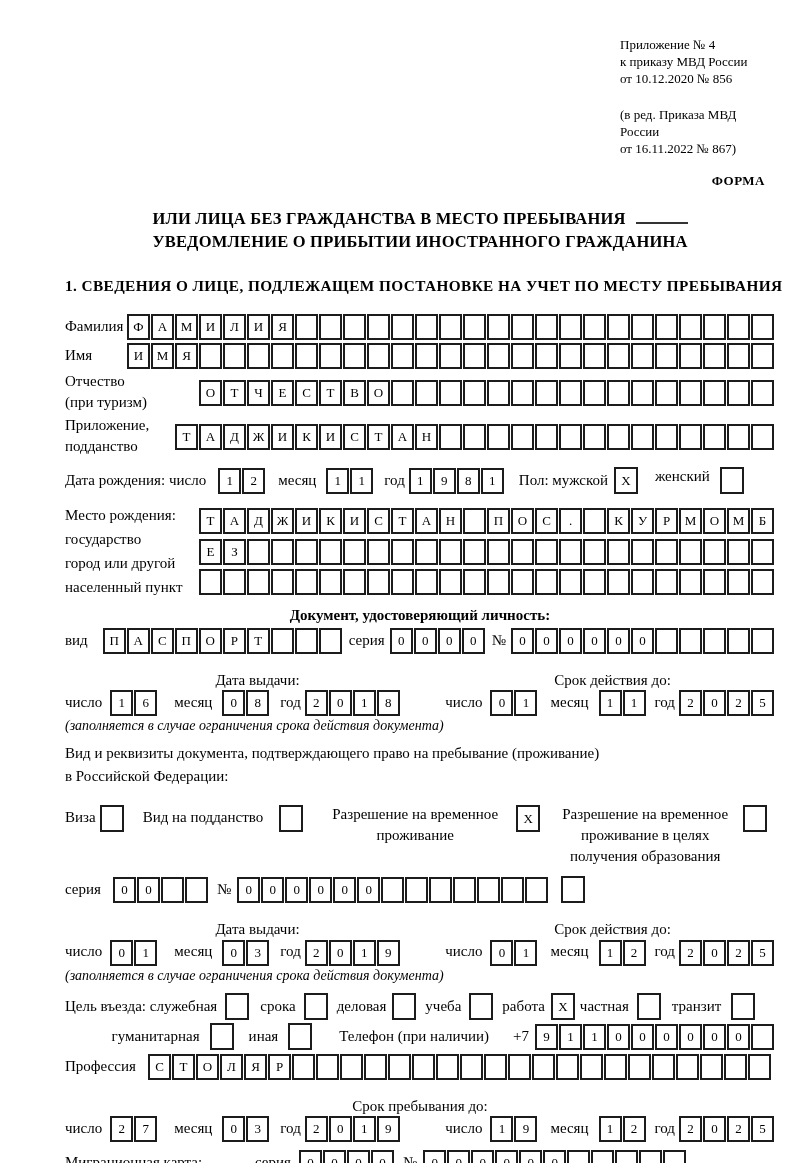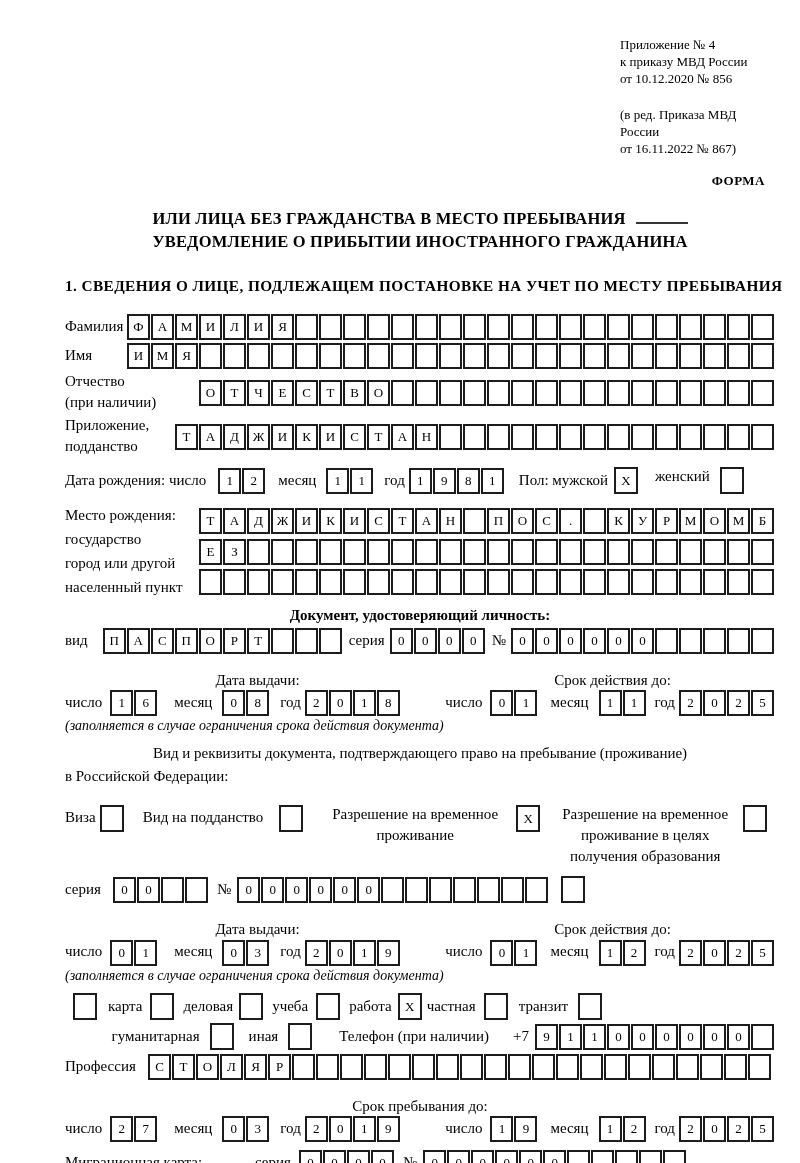--- a/index.html
+++ b/index.html
@@ -33,21 +33,21 @@
   .mt6 { margin-top:6px; } .mt8 { margin-top:8px; }
   .center-b { text-align:center; font-weight:bold; margin-top:8px; font-size:15px; }
   .twocol { display:flex; margin-top:18px; }
   .col-l { width:385px; text-align:center; }
   .col-r { flex:1; text-align:center; }
   .dates { margin-top:0; }
   .dgroup { display:flex; align-items:flex-start; }
   .dgroup .lbl { margin-right:8px; }
   .dleft { width:385px; }
   .smallnote { font-size:14px; margin-top:2px; text-align:left;font-style:italic; }
-  .para { margin-top:8px; line-height:23px;text-align:center; }
+  .para { margin-top:8px; line-height:23px; }
   .permits { margin-top:16px; align-items:flex-start; }
   .permit-lbl { text-align:center; line-height:21px; white-space:normal; }
   .gap12 { width:12px; }
   .sp { display:inline-block; }
 </style>
 </head>
 <body>
 
 <div class="page">
 
@@ -74,21 +74,21 @@
   </div>
 
   <div class="row">
     <span class="lbl w66">Имя</span>
     <span class="boxes"><span class="cell">И</span><span class="cell">М</span><span class="cell">Я</span><span class="cell"></span><span class="cell"></span><span class="cell"></span><span class="cell"></span><span class="cell"></span><span class="cell"></span><span class="cell"></span><span class="cell"></span><span class="cell"></span><span class="cell"></span><span class="cell"></span><span class="cell"></span><span class="cell"></span><span class="cell"></span><span class="cell"></span><span class="cell"></span><span class="cell"></span><span class="cell"></span><span class="cell"></span><span class="cell"></span><span class="cell"></span><span class="cell"></span><span class="cell"></span><span class="cell"></span></span>
   </div>
 
   <div class="row">
     <div class="lblcol w141" style="line-height:21px">
       <div>Отчество</div>
-      <div>(при наличии)</div>
+      <div>(при туризм)</div>
     </div>
     <span class="boxes"><span class="cell">О</span><span class="cell">Т</span><span class="cell">Ч</span><span class="cell">Е</span><span class="cell">С</span><span class="cell">Т</span><span class="cell">В</span><span class="cell">О</span><span class="cell"></span><span class="cell"></span><span class="cell"></span><span class="cell"></span><span class="cell"></span><span class="cell"></span><span class="cell"></span><span class="cell"></span><span class="cell"></span><span class="cell"></span><span class="cell"></span><span class="cell"></span><span class="cell"></span><span class="cell"></span><span class="cell"></span><span class="cell"></span></span>
   </div>
 
   <div class="row">
     <div class="lblcol w118" style="line-height:21px">
       <div>Приложение,</div>
       <div>подданство</div>
     </div>
     <span class="boxes"><span class="cell">Т</span><span class="cell">А</span><span class="cell">Д</span><span class="cell">Ж</span><span class="cell">И</span><span class="cell">К</span><span class="cell">И</span><span class="cell">С</span><span class="cell">Т</span><span class="cell">А</span><span class="cell">Н</span><span class="cell"></span><span class="cell"></span><span class="cell"></span><span class="cell"></span><span class="cell"></span><span class="cell"></span><span class="cell"></span><span class="cell"></span><span class="cell"></span><span class="cell"></span><span class="cell"></span><span class="cell"></span><span class="cell"></span><span class="cell"></span></span>
@@ -198,22 +198,23 @@
       <span class="boxes"><span class="cell">0</span><span class="cell">1</span></span>
       <span class="lbl" style="margin:0 10px 0 12px">месяц</span>
       <span class="boxes"><span class="cell">1</span><span class="cell">2</span></span>
       <span class="lbl" style="margin:0 4px 0 8px">год</span>
       <span class="boxes"><span class="cell">2</span><span class="cell">0</span><span class="cell">2</span><span class="cell">5</span></span>
     </div>
   </div>
   <div class="smallnote">(заполняется в случае ограничения срока действия документа)</div>
 
   <div class="row mt8">
+    <span class="lbl">Цель въезда: служебная</span>
     <span class="boxes" style="margin:0 10px 0 8px"><span class="cell cb"></span></span>
-    <span class="lbl">карта</span>
+    <span class="lbl">срока</span>
     <span class="boxes" style="margin:0 8px 0 8px"><span class="cell cb"></span></span>
     <span class="lbl">деловая</span>
     <span class="boxes" style="margin:0 8px 0 6px"><span class="cell cb"></span></span>
     <span class="lbl">учеба</span>
     <span class="boxes" style="margin:0 8px 0 8px"><span class="cell cb"></span></span>
     <span class="lbl">работа</span>
     <span class="boxes" style="margin:0 4px 0 6px"><span class="cell cb">X</span></span>
     <span class="lbl">частная</span>
     <span class="boxes" style="margin:0 10px 0 8px"><span class="cell cb"></span></span>
     <span class="lbl">транзит</span>

